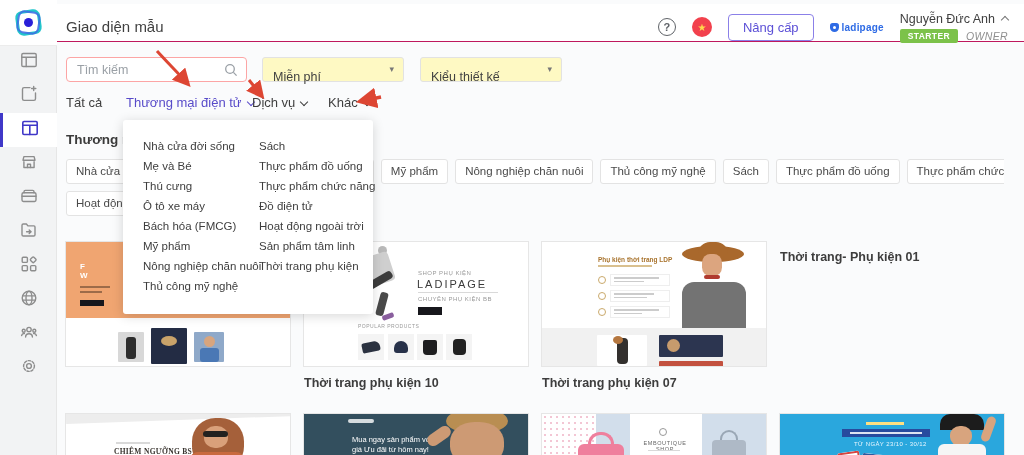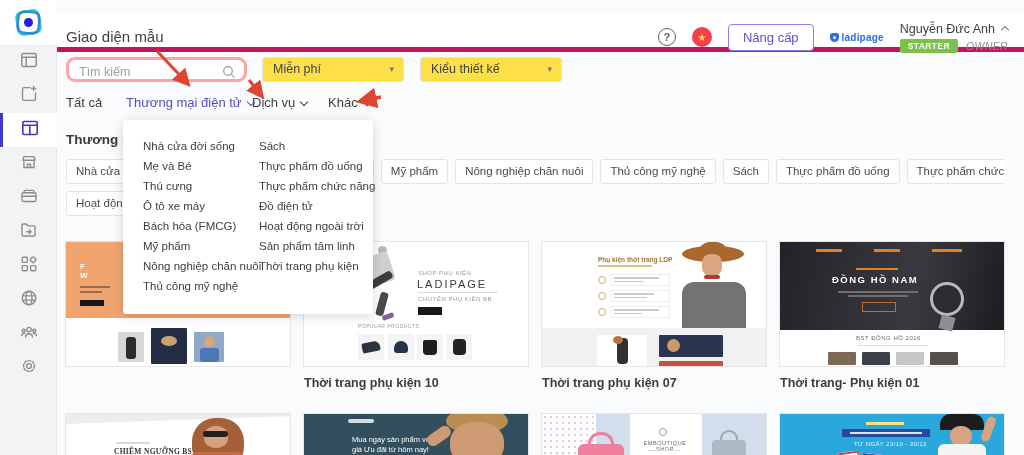--- a/index.html
+++ b/index.html
@@ -14,46 +14,46 @@
   .logo-mark { position:absolute; left:16px; top:10px; width:25px; height:25px; }
   .logo-ring1 { position:absolute; inset:0; border:3px solid #22c5cb; border-radius:7px; transform:rotate(-8deg); }
   .logo-ring2 { position:absolute; inset:1px; border:2.5px solid #3f6ae5; border-radius:7px; transform:rotate(9deg); opacity:.85; }
   .logo-dot { position:absolute; left:8px; top:8px; width:9px; height:9px; background:#2a1fd8; border-radius:50%; }
   .nav-item { position:absolute; left:0; width:57px; height:34px; display:flex; align-items:center; justify-content:center; cursor:pointer; }
   .nav-item svg { stroke:#8d8d8d; fill:none; stroke-width:1.4; stroke-linecap:round; stroke-linejoin:round; }
   .nav-item.active { background:#fff; border-left:3px solid #4038c8; }
   .nav-item.active svg { stroke:#4038c8; stroke-width:1.6; }
 
   
-  .topbar { position:absolute; left:57px; top:14px; width:967px; height:38px; background:#fff; border-bottom:5px solid #be185d; z-index:5; }
+  .topbar { position:absolute; left:57px; top:4px; width:967px; height:38px; background:#fff; border-bottom:1px solid #be185d; z-index:5; }
   .page-title { position:absolute; left:9px; top:14px; font-size:15px; font-weight:500; color:#3f3f3f; }
   .topbar-right { position:absolute; right:16px; top:0; height:46px; display:flex; align-items:center; gap:16px; }
   .help-icon { width:18px; height:18px; border:1.4px solid #5f6368; border-radius:50%; color:#5f6368; font-size:11px; font-weight:700; display:flex; align-items:center; justify-content:center; cursor:pointer; }
   .flag-icon { width:20px; height:20px; background:#f2414d; border-radius:50%; color:#ffd94d; font-size:10px; display:flex; align-items:center; justify-content:center; cursor:pointer; }
   .upgrade-btn { height:27px; padding:0 14px; background:#fff; border:1px solid #8b80e8; border-radius:4px; color:#5b4fd6; font-size:13px; font-family:inherit; cursor:pointer; }
   .brand-logo { display:flex; align-items:center; gap:3px; cursor:pointer; }
   .brand-logo-mark { width:9px; height:9px; background:#2e6be5; border-radius:3px 3px 5px 5px; position:relative; }
   .brand-logo-mark::after { content:""; position:absolute; left:3px; top:3px; width:3px; height:3px; background:#fff; border-radius:50%; }
   .brand-logo-text { font-size:10px; font-weight:700; color:#2e6be5; letter-spacing:.2px; }
   .user-block { cursor:pointer; }
   .user-row1 { display:flex; align-items:center; gap:7px; }
   .user-name { font-size:12.5px; color:#3f3f3f; }
   .chev { display:inline-block; width:6px; height:6px; border-right:1.5px solid currentColor; border-bottom:1.5px solid currentColor; transform:rotate(45deg); }
   .chev.up { transform:rotate(225deg); margin-top:3px; color:#777; }
   .user-row2 { display:flex; align-items:center; gap:8px; margin-top:3px; }
   .plan-badge { background:#7cc24a; color:#fff; font-size:8.5px; font-weight:700; padding:2px 8px; border-radius:2px; letter-spacing:.4px; }
   .user-role { font-size:10.5px; color:#8f8f8f; letter-spacing:.3px;font-style:italic; }
 
   
   .content { position:absolute; left:57px; top:46px; width:967px; height:409px; }
-  .search-box { position:absolute; left:9px; top:11px; width:181px; height:25px; background:#fff; border:3px solid #fca5a5; border-radius:9px; }
+  .search-box { position:absolute; left:9px; top:11px; width:181px; height:25px; background:#fff; border:1px solid #fca5a5; border-radius:4px; }
   .search-box input { position:absolute; left:10px; top:0; width:140px; height:23px; border:0; outline:none; font-size:12.5px; color:#444; font-family:inherit; background:transparent; }
   .search-box input::placeholder { color:#9aa0a6; }
   .search-box svg { position:absolute; right:8px; top:5px; }
-  .select-box { position:absolute; top:11px; width:142px; height:25px; background:#fde047; border:1px solid #e2e2e2; border-radius:3px; font-size:12.5px; color:#424242; line-height:23px; padding:0 10px; cursor:pointer; }
+  .select-box { position:absolute; top:11px; width:142px; height:25px; background:#fef9c3; border:1px solid #e2e2e2; border-radius:3px; font-size:12.5px; color:#424242; line-height:23px; padding:8px 10px; cursor:pointer; }
   .select-caret { position:absolute; right:9px; top:0; color:#777; font-size:9px; }
   .tabs { position:absolute; left:0; top:49px; width:960px; height:20px; }
   .tab { position:absolute; top:0; font-size:13px; color:#3f3f3f; cursor:pointer; display:flex; align-items:center; gap:6px; }
   .tab .chev { margin-bottom:2px; }
   .tab.active { color:#584bc9; }
   .section-title { position:absolute; left:9px; top:86px; font-size:13.5px; font-weight:700; color:#3b3b3b; }
   .chips { position:absolute; left:9px; width:938px; height:26px; display:flex; gap:7px; white-space:nowrap; overflow:hidden; }
   .chips.r1 { top:113px; }
   .chips.r2 { top:145px; }
   .chip { height:25px; line-height:23px; padding:0 9px; background:#fff; border:1px solid #e3e3e3; border-radius:3px; font-size:11.5px; color:#4a4a4a; cursor:pointer; flex:0 0 auto; }
@@ -355,40 +355,20 @@
           </div>
           <div class="abs ph" style="left:117px;top:93px;width:64px;height:22px;background:#2c3550">
             <div class="abs" style="left:8px;top:4px;width:13px;height:13px;background:#c79b6d;border-radius:50%"></div>
           </div>
           <div class="abs ph" style="left:117px;top:119px;width:64px;height:7px;background:#c3513f"></div>
         </div>
         <div class="card-title">Thời trang phụ kiện 07</div>
       </div>
 
       <div class="card">
-        <div class="thumb">
-          <div class="abs t4-hero">
-            <div class="abs t4-orange" style="left:36px;top:7px;width:26px;height:2.5px"></div>
-            <div class="abs t4-orange" style="left:94px;top:7px;width:26px;height:2.5px"></div>
-            <div class="abs t4-orange" style="left:152px;top:7px;width:30px;height:2.5px"></div>
-            <div class="abs t4-orange" style="left:76px;top:26px;width:42px;height:2px"></div>
-            <div class="abs t4-title" style="left:52px;top:32px">ĐỒNG HỒ NAM</div>
-            <div class="abs" style="left:58px;top:49px;width:80px;height:1.5px;background:#6f6f73"></div>
-            <div class="abs" style="left:68px;top:53px;width:60px;height:1.5px;background:#6f6f73"></div>
-            <div class="abs" style="left:82px;top:60px;width:34px;height:10px;border:1px solid #c96a2d"></div>
-            <div class="abs" style="left:150px;top:40px;width:34px;height:34px;border:3px solid #b9b9bd;border-radius:50%;background:#2d2d31"></div>
-            <div class="abs" style="left:160px;top:74px;width:14px;height:14px;background:#8e8e93;transform:rotate(15deg)"></div>
-          </div>
-          <div class="abs t4-strip-label" style="left:76px;top:93px">BST ĐỒNG HỒ 2016</div>
-          <div class="abs micro" style="left:78px;top:103px;width:70px;height:1px"></div>
-          <div class="abs ph" style="left:48px;top:110px;width:28px;height:13px;background:#7a6a55"></div>
-          <div class="abs ph" style="left:82px;top:110px;width:28px;height:13px;background:#3a3f4a"></div>
-          <div class="abs ph" style="left:116px;top:110px;width:28px;height:13px;background:#c7c7c7"></div>
-          <div class="abs ph" style="left:150px;top:110px;width:28px;height:13px;background:#55504a"></div>
-        </div>
         <div class="card-title">Thời trang- Phụ kiện 01</div>
       </div>
     </div>
 
     <div class="cards row-b">
 
       <div class="card">
         <div class="thumb">
           <div class="abs" style="left:0;top:0;width:226px;height:10px;background:#ededed;transform:rotate(-2deg);transform-origin:left"></div>
           <div class="abs micro" style="left:50px;top:28px;width:34px;height:1.5px"></div>

